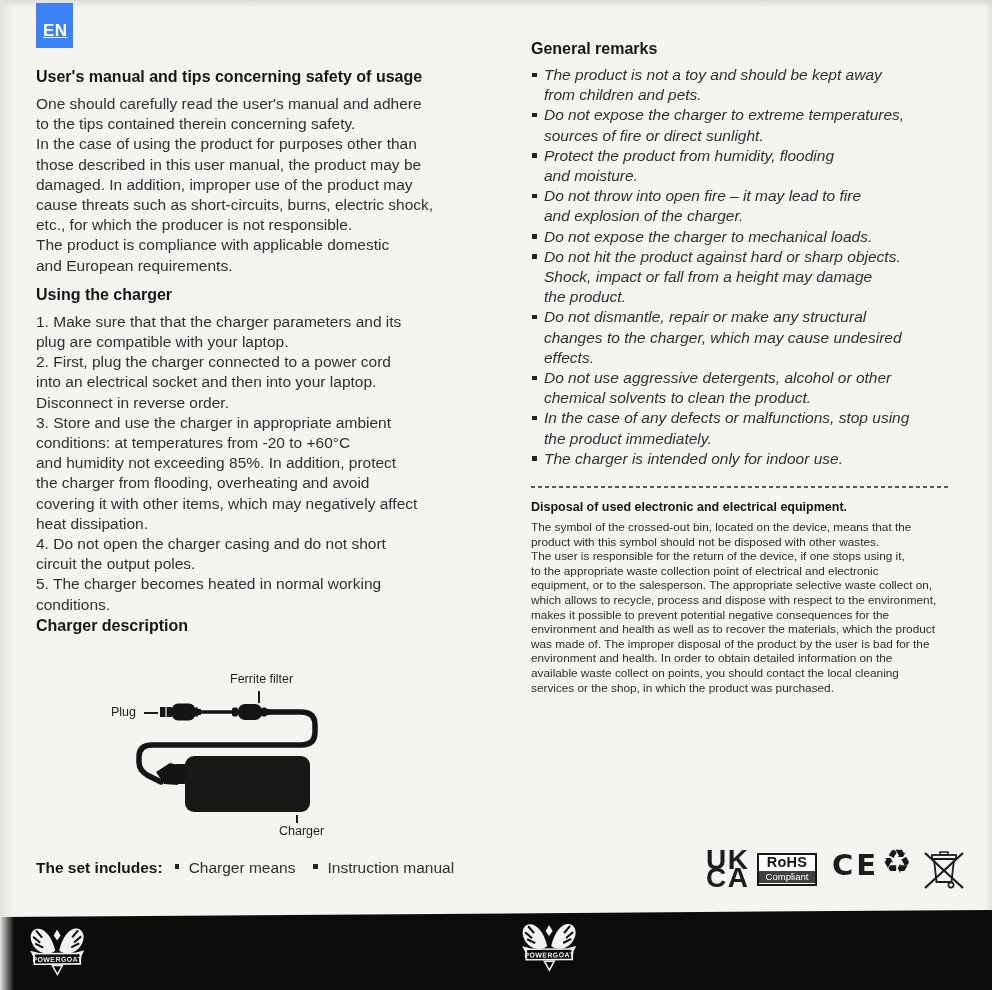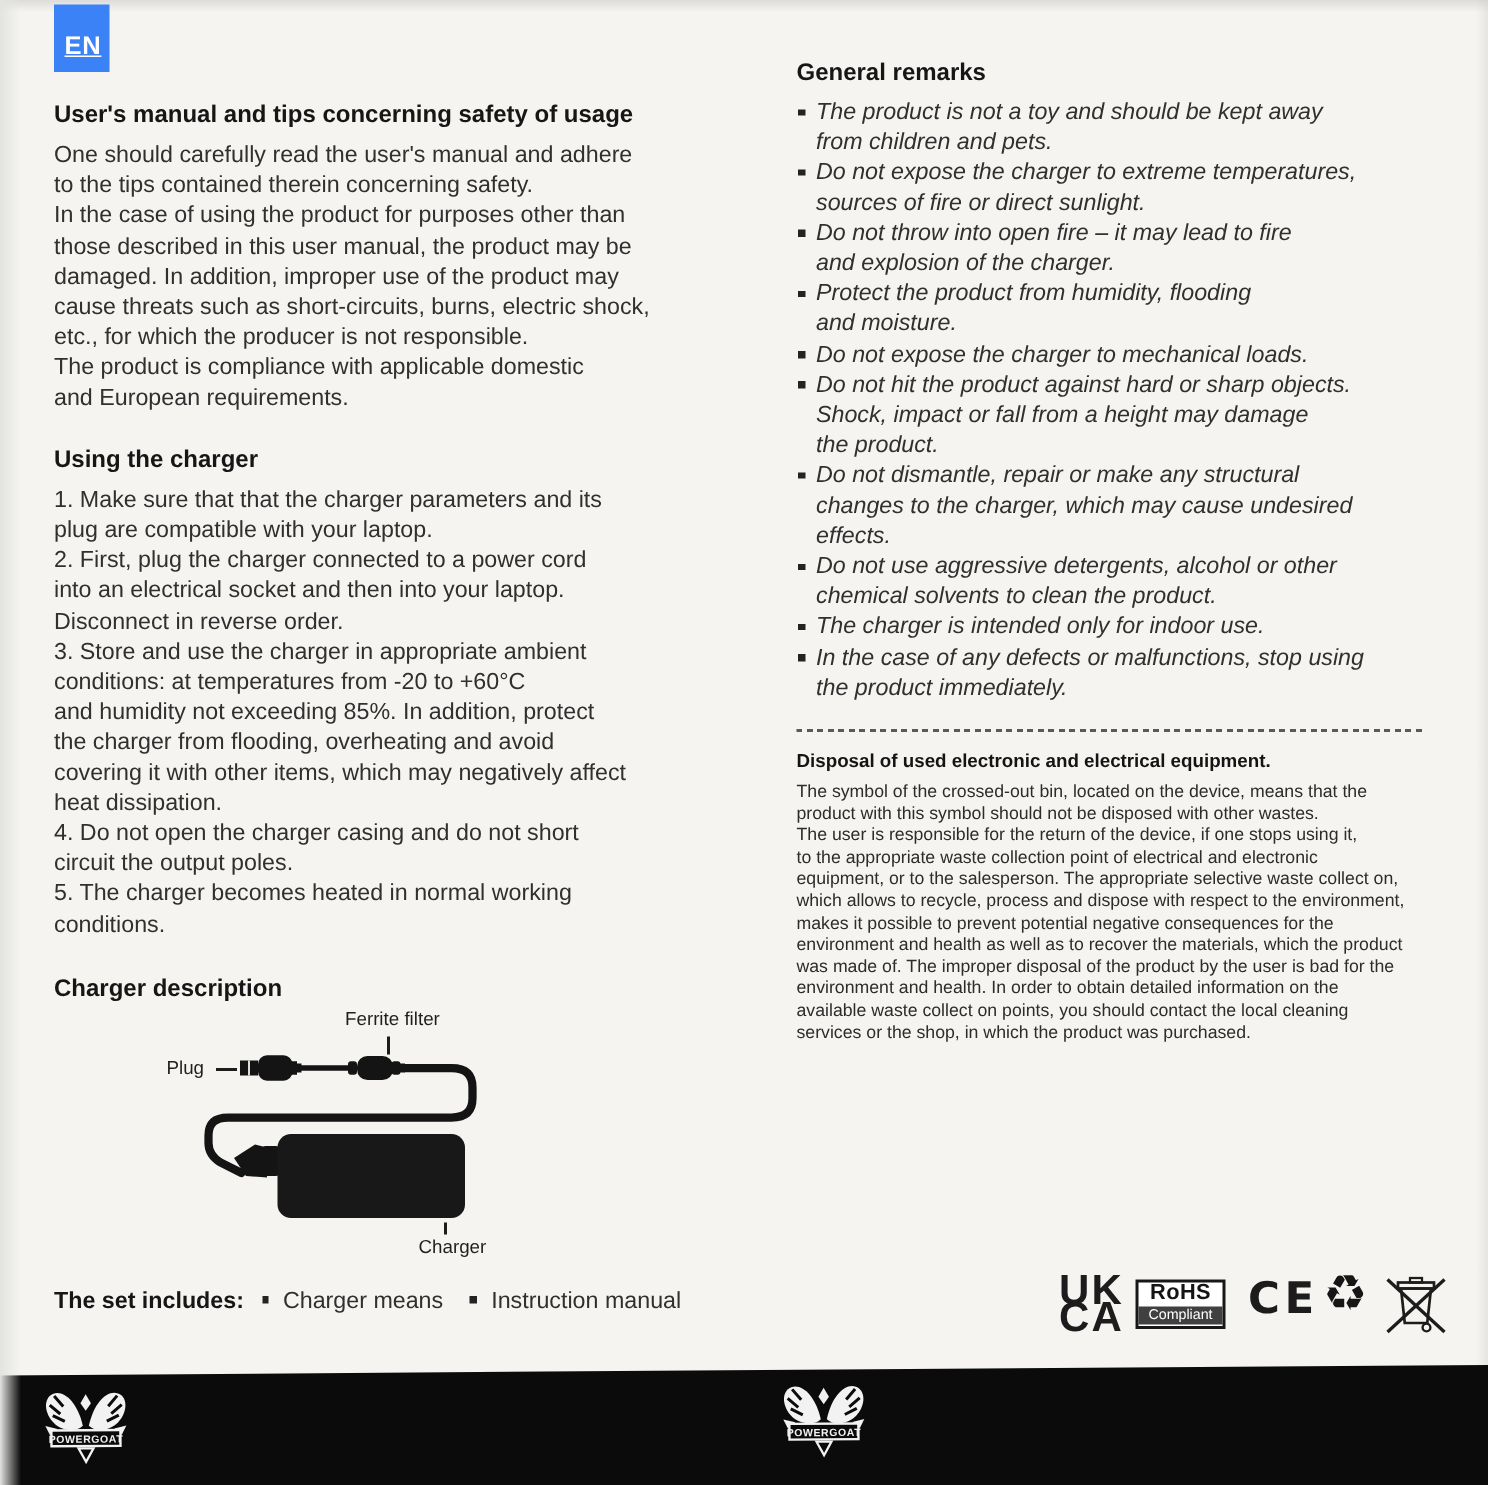--- a/index.html
+++ b/index.html
@@ -19,22 +19,22 @@
 
   .en-badge {
     position:absolute; left:36px; top:3px; width:37px; height:45px;
     background:#3b82f6; color:#fff; box-sizing:border-box;
     font-size:17px; font-weight:bold; letter-spacing:0.5px;
     display:flex; align-items:flex-end; padding:0 0 7px 7px;text-decoration:underline;
   }
 
   .h { font-size:16px; font-weight:bold; color:#161616; line-height:20px; margin:0; }
   .body-text { font-size:15.5px; line-height:20.2px; margin:7px 0 0; white-space:pre-line; }
-  .mt-a { margin-top:21px; }
-  .mt-b { margin-top:23px; }
+  .mt-a { margin-top:9px; }
+  .mt-b { margin-top:1px; }
 
   .left-col  { position:absolute; left:36px;  top:67px; width:460px; }
   .right-col { position:absolute; left:531px; top:39px; width:452px; }
 
   ul.sq-list { margin:6px 0 0; padding:0; list-style:none;font-style:italic; }
   ul.sq-list li {
     position:relative; padding-left:13px; white-space:pre-line;
     font-size:15.5px; line-height:20.2px; color:#303030;
   }
   ul.sq-list li::before {
@@ -174,36 +174,36 @@
     </ul>
 </div>
 
 <div class="right-col">
   <div class="h">General remarks</div>
   <ul class="sq-list">
       <li>The product is not a toy and should be kept away
 from children and pets.</li>
       <li>Do not expose the charger to extreme temperatures,
 sources of fire or direct sunlight.</li>
+      <li>Protect the product from humidity, flooding
+and moisture.</li>
       <li>Do not throw into open fire – it may lead to fire
 and explosion of the charger.</li>
-      <li>Protect the product from humidity, flooding
-and moisture.</li>
       <li>Do not expose the charger to mechanical loads.</li>
       <li>Do not hit the product against hard or sharp objects.
 Shock, impact or fall from a height may damage
 the product.</li>
       <li>Do not dismantle, repair or make any structural
 changes to the charger, which may cause undesired
 effects.</li>
       <li>Do not use aggressive detergents, alcohol or other
 chemical solvents to clean the product.</li>
-      <li>The charger is intended only for indoor use.</li>
       <li>In the case of any defects or malfunctions, stop using
 the product immediately.</li>
+      <li>The charger is intended only for indoor use.</li>
     </ul>
   <div class="dashed-divider"></div>
   <div class="disposal-heading">Disposal of used electronic and electrical equipment.</div>
   <div class="disposal-body">The symbol of the crossed-out bin, located on the device, means that the
 product with this symbol should not be disposed with other wastes.
 The user is responsible for the return of the device, if one stops using it,
 to the appropriate waste collection point of electrical and electronic
 equipment, or to the salesperson. The appropriate selective waste collect on,
 which allows to recycle, process and dispose with respect to the environment,
 makes it possible to prevent potential negative consequences for the

